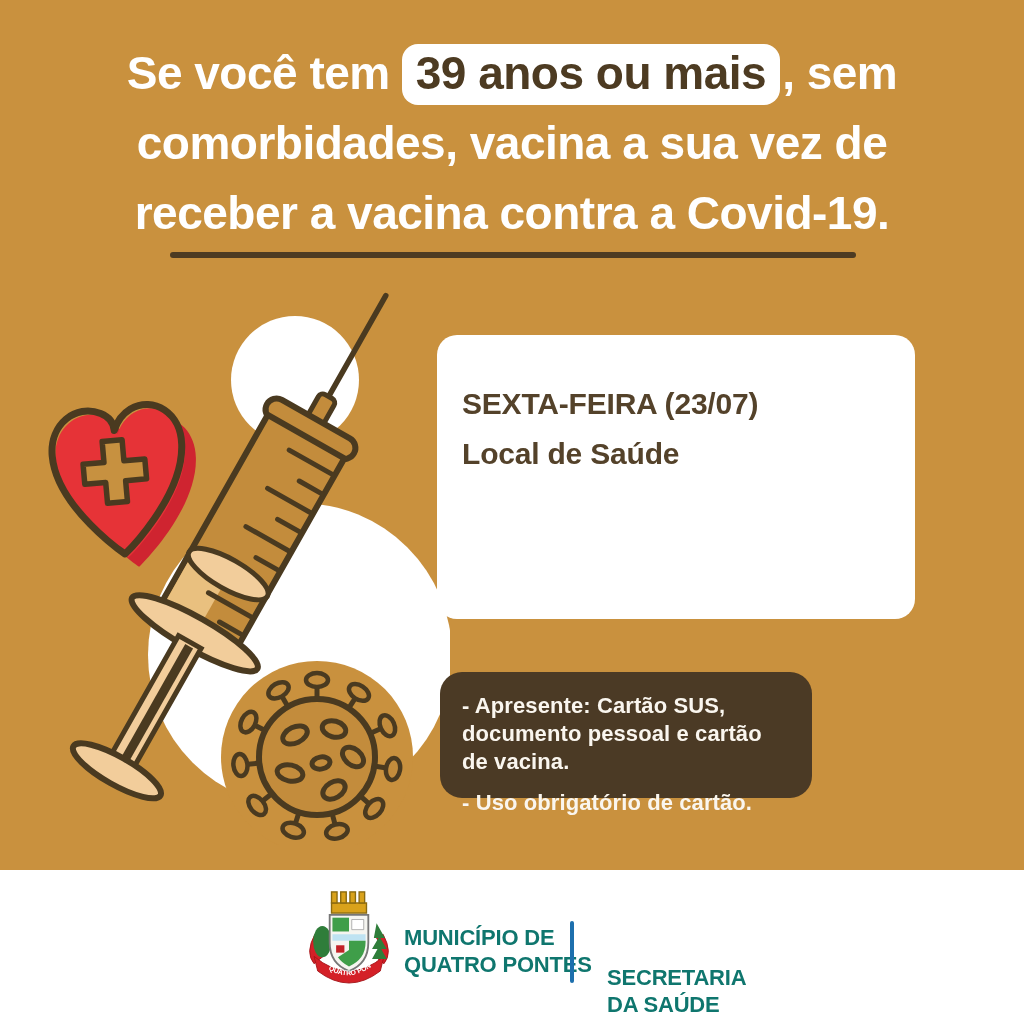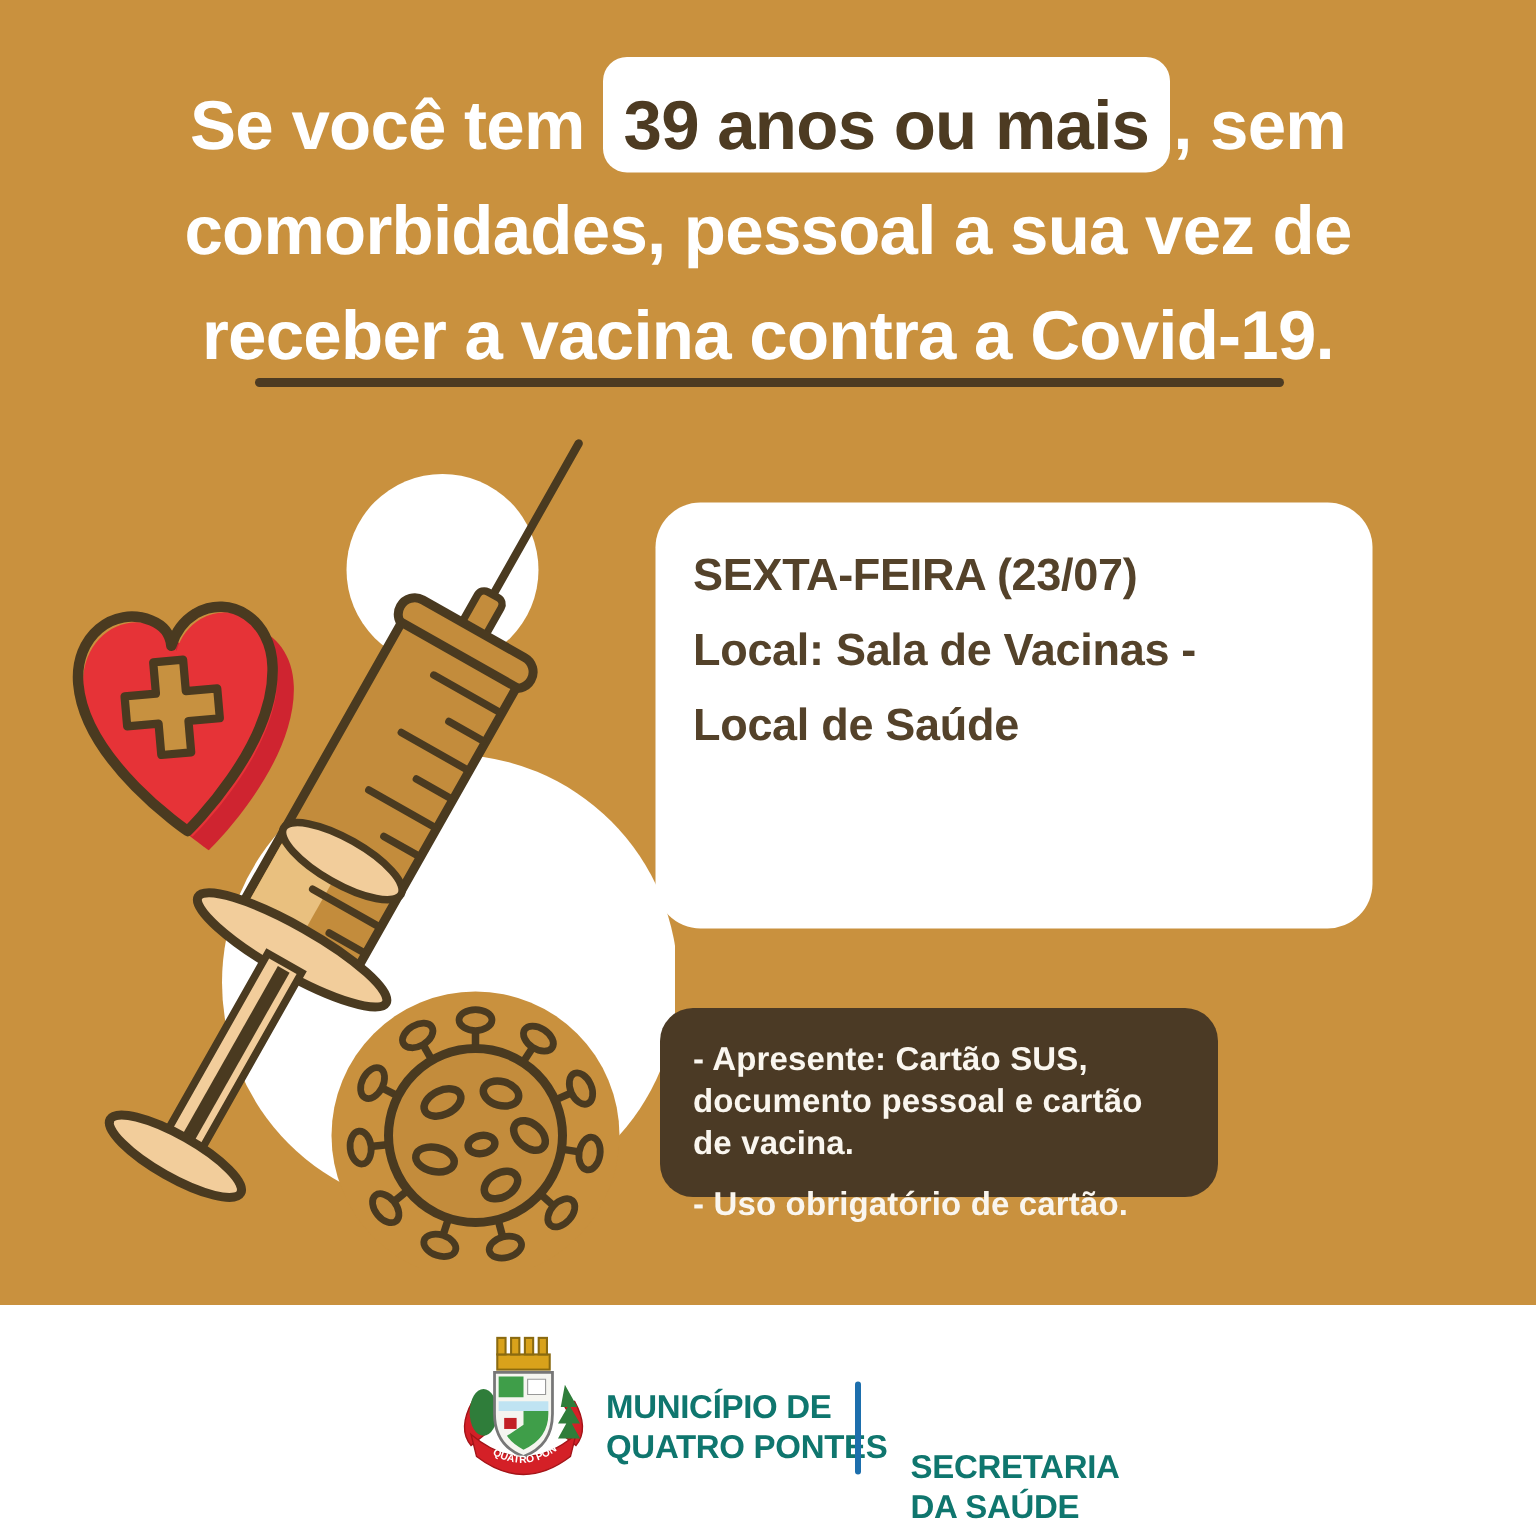--- a/index.html
+++ b/index.html
@@ -11,32 +11,32 @@
   }
   
   .headline{
     position:absolute;left:0;top:38px;width:1024px;
     text-align:center;color:#ffffff;font-weight:bold;
     font-size:46px;line-height:70px;letter-spacing:-0.5px;
   }
   .headline .hl-line{white-space:nowrap;}
   .pill{
     display:inline-block;background:#ffffff;color:#4d3b22;
-    border-radius:16px;padding:16px 14px 3px 14px;margin:0 2px 0 12px;
+    border-radius:16px;padding:0 14px 3px 14px;margin:0 2px 0 12px;
     line-height:58px;
   }
   .divider{
     position:absolute;left:170px;top:252px;width:686px;height:6px;
     background:#4d3b22;border-radius:3px;
   }
   
   .card{
     position:absolute;left:437px;top:335px;width:478px;height:284px;
-    background:#ffffff;border-radius:30px;box-sizing:border-box;
-    padding:24px 24px 0 25px;
+    background:#ffffff;border-radius:20px;box-sizing:border-box;
+    padding:44px 24px 0 25px;
   }
   .card .line{
     color:#54422a;font-weight:bold;font-size:30px;line-height:50px;
     letter-spacing:-0.2px;white-space:nowrap;
   }
   
   .reqbox{
     position:absolute;left:440px;top:672px;width:372px;height:126px;
     background:#4b3a25;border-radius:22px;box-sizing:border-box;
     padding:20px 22px 0 22px;
@@ -65,21 +65,21 @@
     background:#1d6fad;border-radius:2px;
   }
 </style>
 </head>
 <body>
 
 <div class="poster">
 
   <div class="headline">
     <div class="hl-line"><span>Se você tem</span><span class="pill">39 anos ou mais</span><span>, sem</span></div>
-    <div class="hl-line">comorbidades, pessoal a sua vez de</div>
+    <div class="hl-line">comorbidades, vacina a sua vez de</div>
     <div class="hl-line">receber a vacina contra a Covid-19.</div>
   </div>
 
   <div class="divider"></div>
 
   <svg class="illus" viewBox="0 0 420 565" aria-hidden="true">
 
     <circle cx="265" cy="100" r="64" fill="#ffffff"></circle>
     <circle cx="270" cy="375" r="152" fill="#ffffff"></circle>
     <circle cx="287" cy="477" r="96" fill="#c9913e"></circle>
@@ -168,21 +168,20 @@
         <ellipse cx="36" cy="0" rx="12" ry="8" transform="rotate(40 36 0)"></ellipse>
         <ellipse cx="4" cy="6" rx="9" ry="6" transform="rotate(-10 4 6)"></ellipse>
         <ellipse cx="-27" cy="16" rx="13" ry="8" transform="rotate(12 -27 16)"></ellipse>
         <ellipse cx="17" cy="33" rx="12" ry="8" transform="rotate(-30 17 33)"></ellipse>
       </g>
     </g>
   </svg>
 
   <div class="card">
     <div class="line">SEXTA-FEIRA (23/07)</div>
-    <div class="line">Local: Sala de Vacinas -</div>
     <div class="line">Local de Saúde</div>
   </div>
 
   <div class="reqbox">
     <div class="req">- Apresente: Cartão SUS, documento pessoal e cartão de vacina.</div>
     <div class="req">- Uso obrigatório de cartão.</div>
   </div>
 
   <div class="footer">
     <svg class="crest" viewBox="0 0 100 118" aria-hidden="true">

